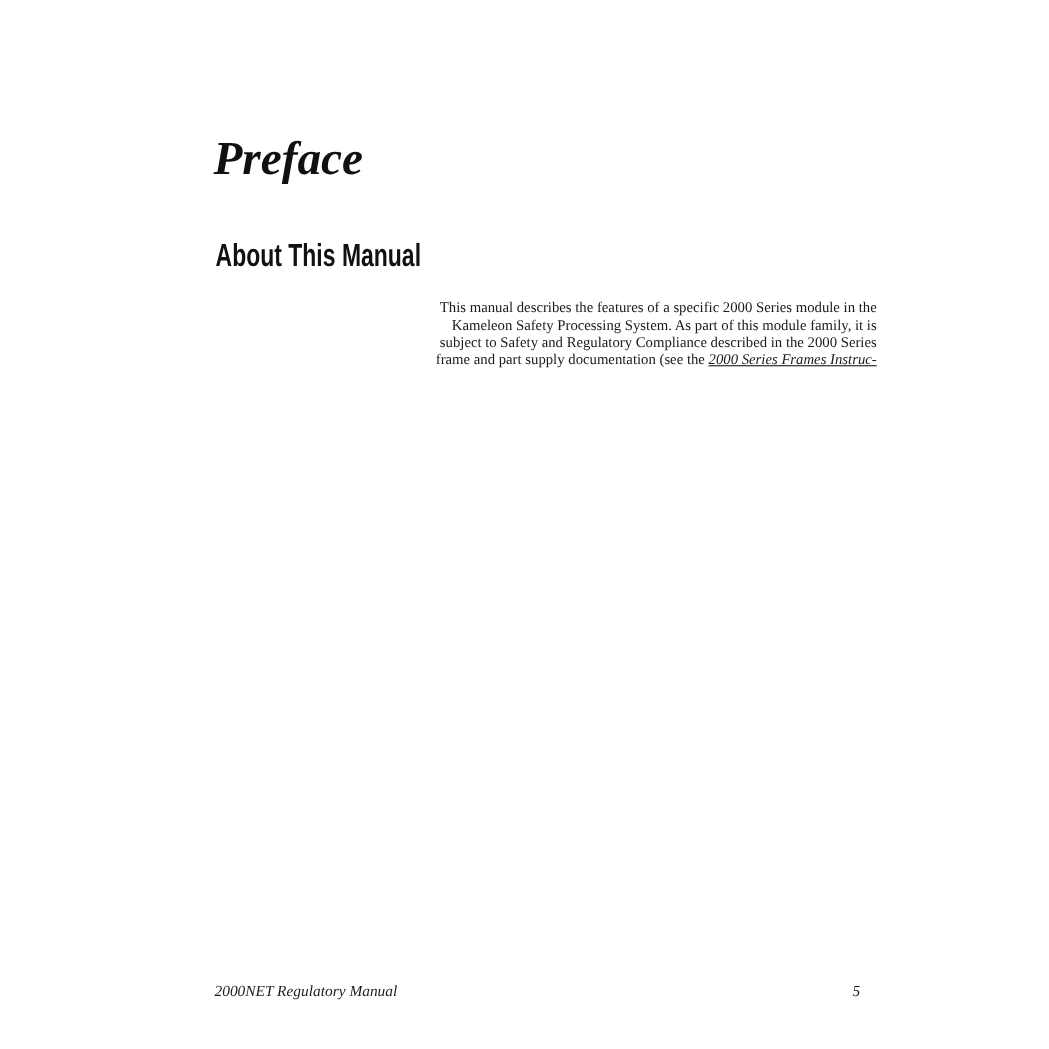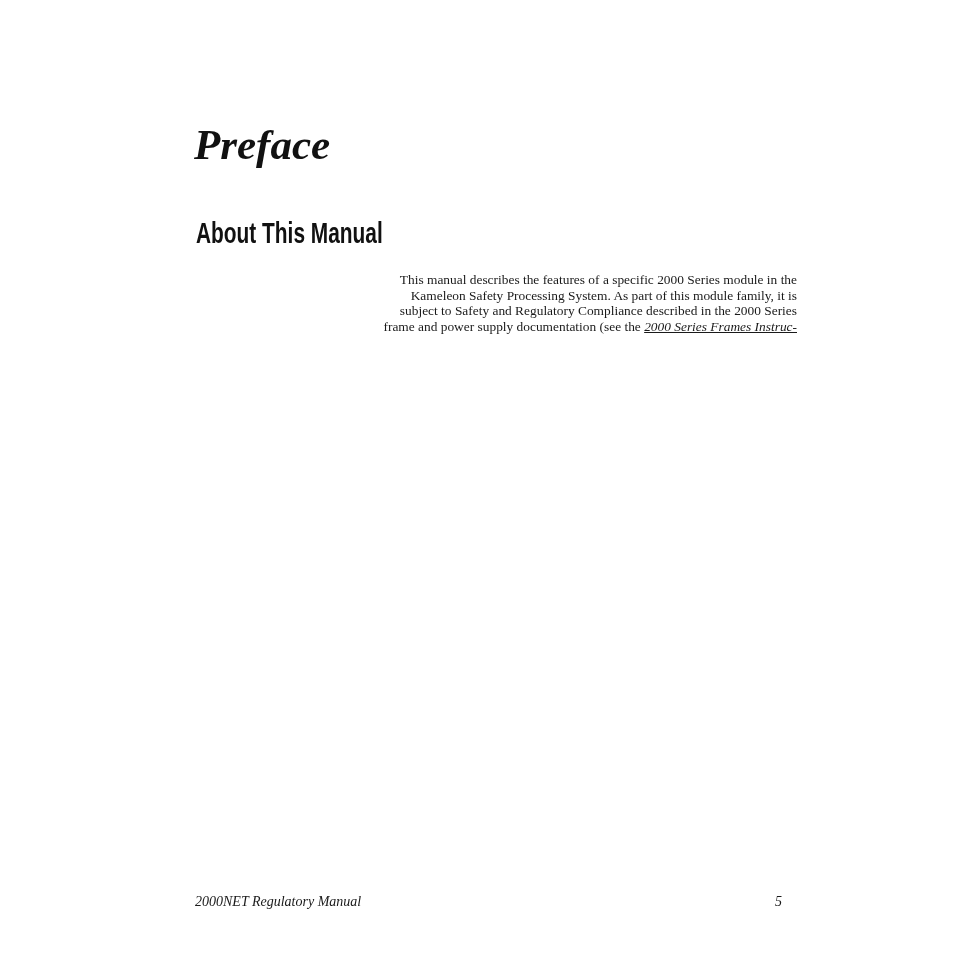--- a/index.html
+++ b/index.html
@@ -88,21 +88,21 @@
     <div class="line">
       <span>This manual describes the features of a specific 2000 Series module in the</span>
     </div>
     <div class="line">
       <span>Kameleon Safety Processing System. As part of this module family, it is</span>
     </div>
     <div class="line">
       <span>subject to Safety and Regulatory Compliance described in the 2000 Series</span>
     </div>
     <div class="line">
-      <span>frame and power supply documentation (see the </span><span class="it">2000 Series Frames Instruc-</span>
+      <span>frame and part supply documentation (see the </span><span class="it">2000 Series Frames Instruc-</span>
     </div>
   </div>
 
   <div class="footer">
     <span>2000NET Regulatory Manual</span>
     <span>5</span>
   </div>
 
 </div>
 

